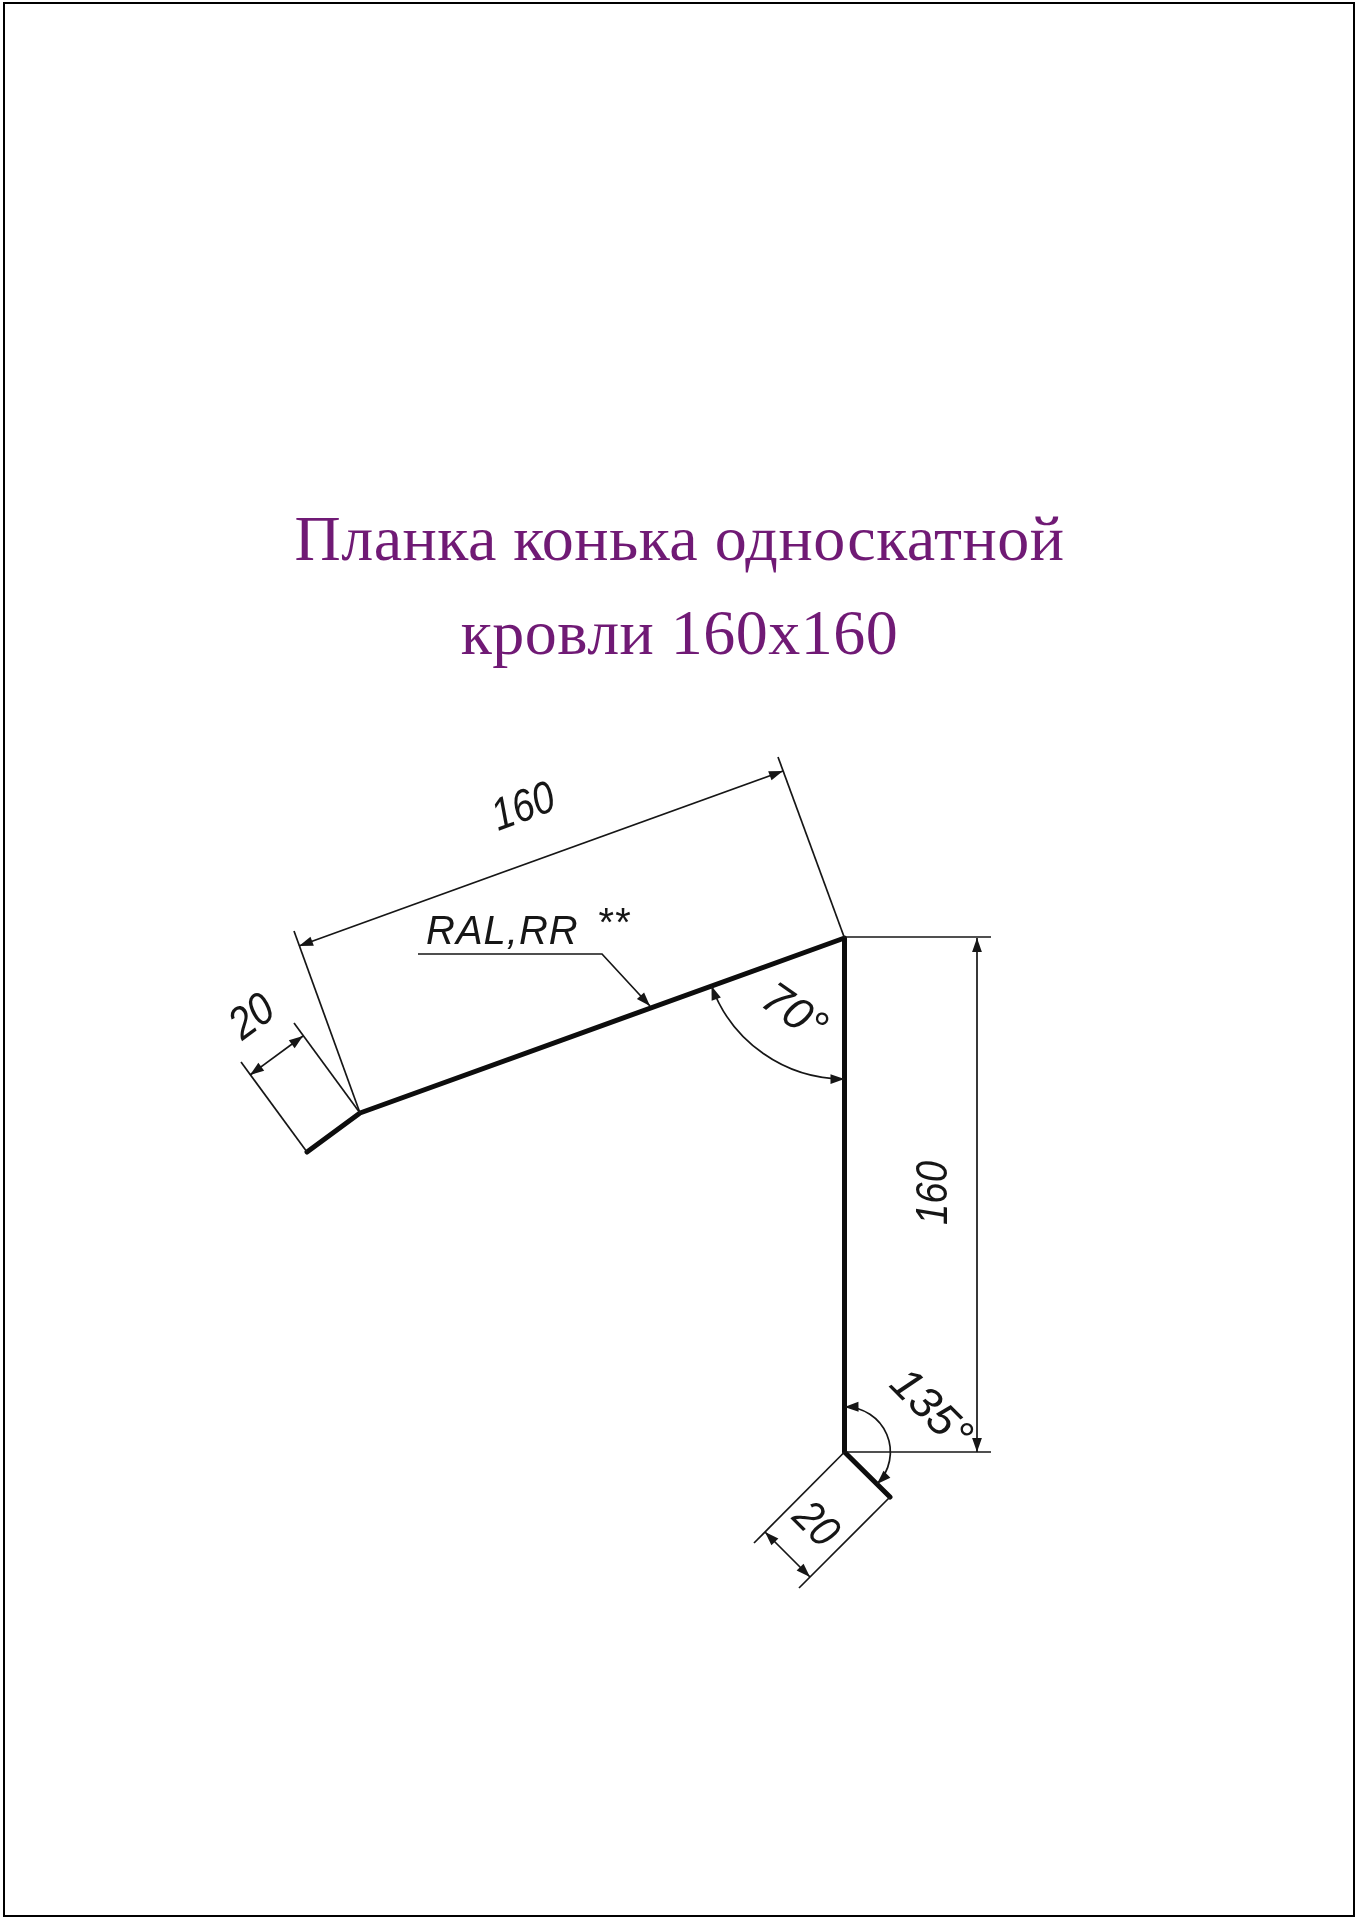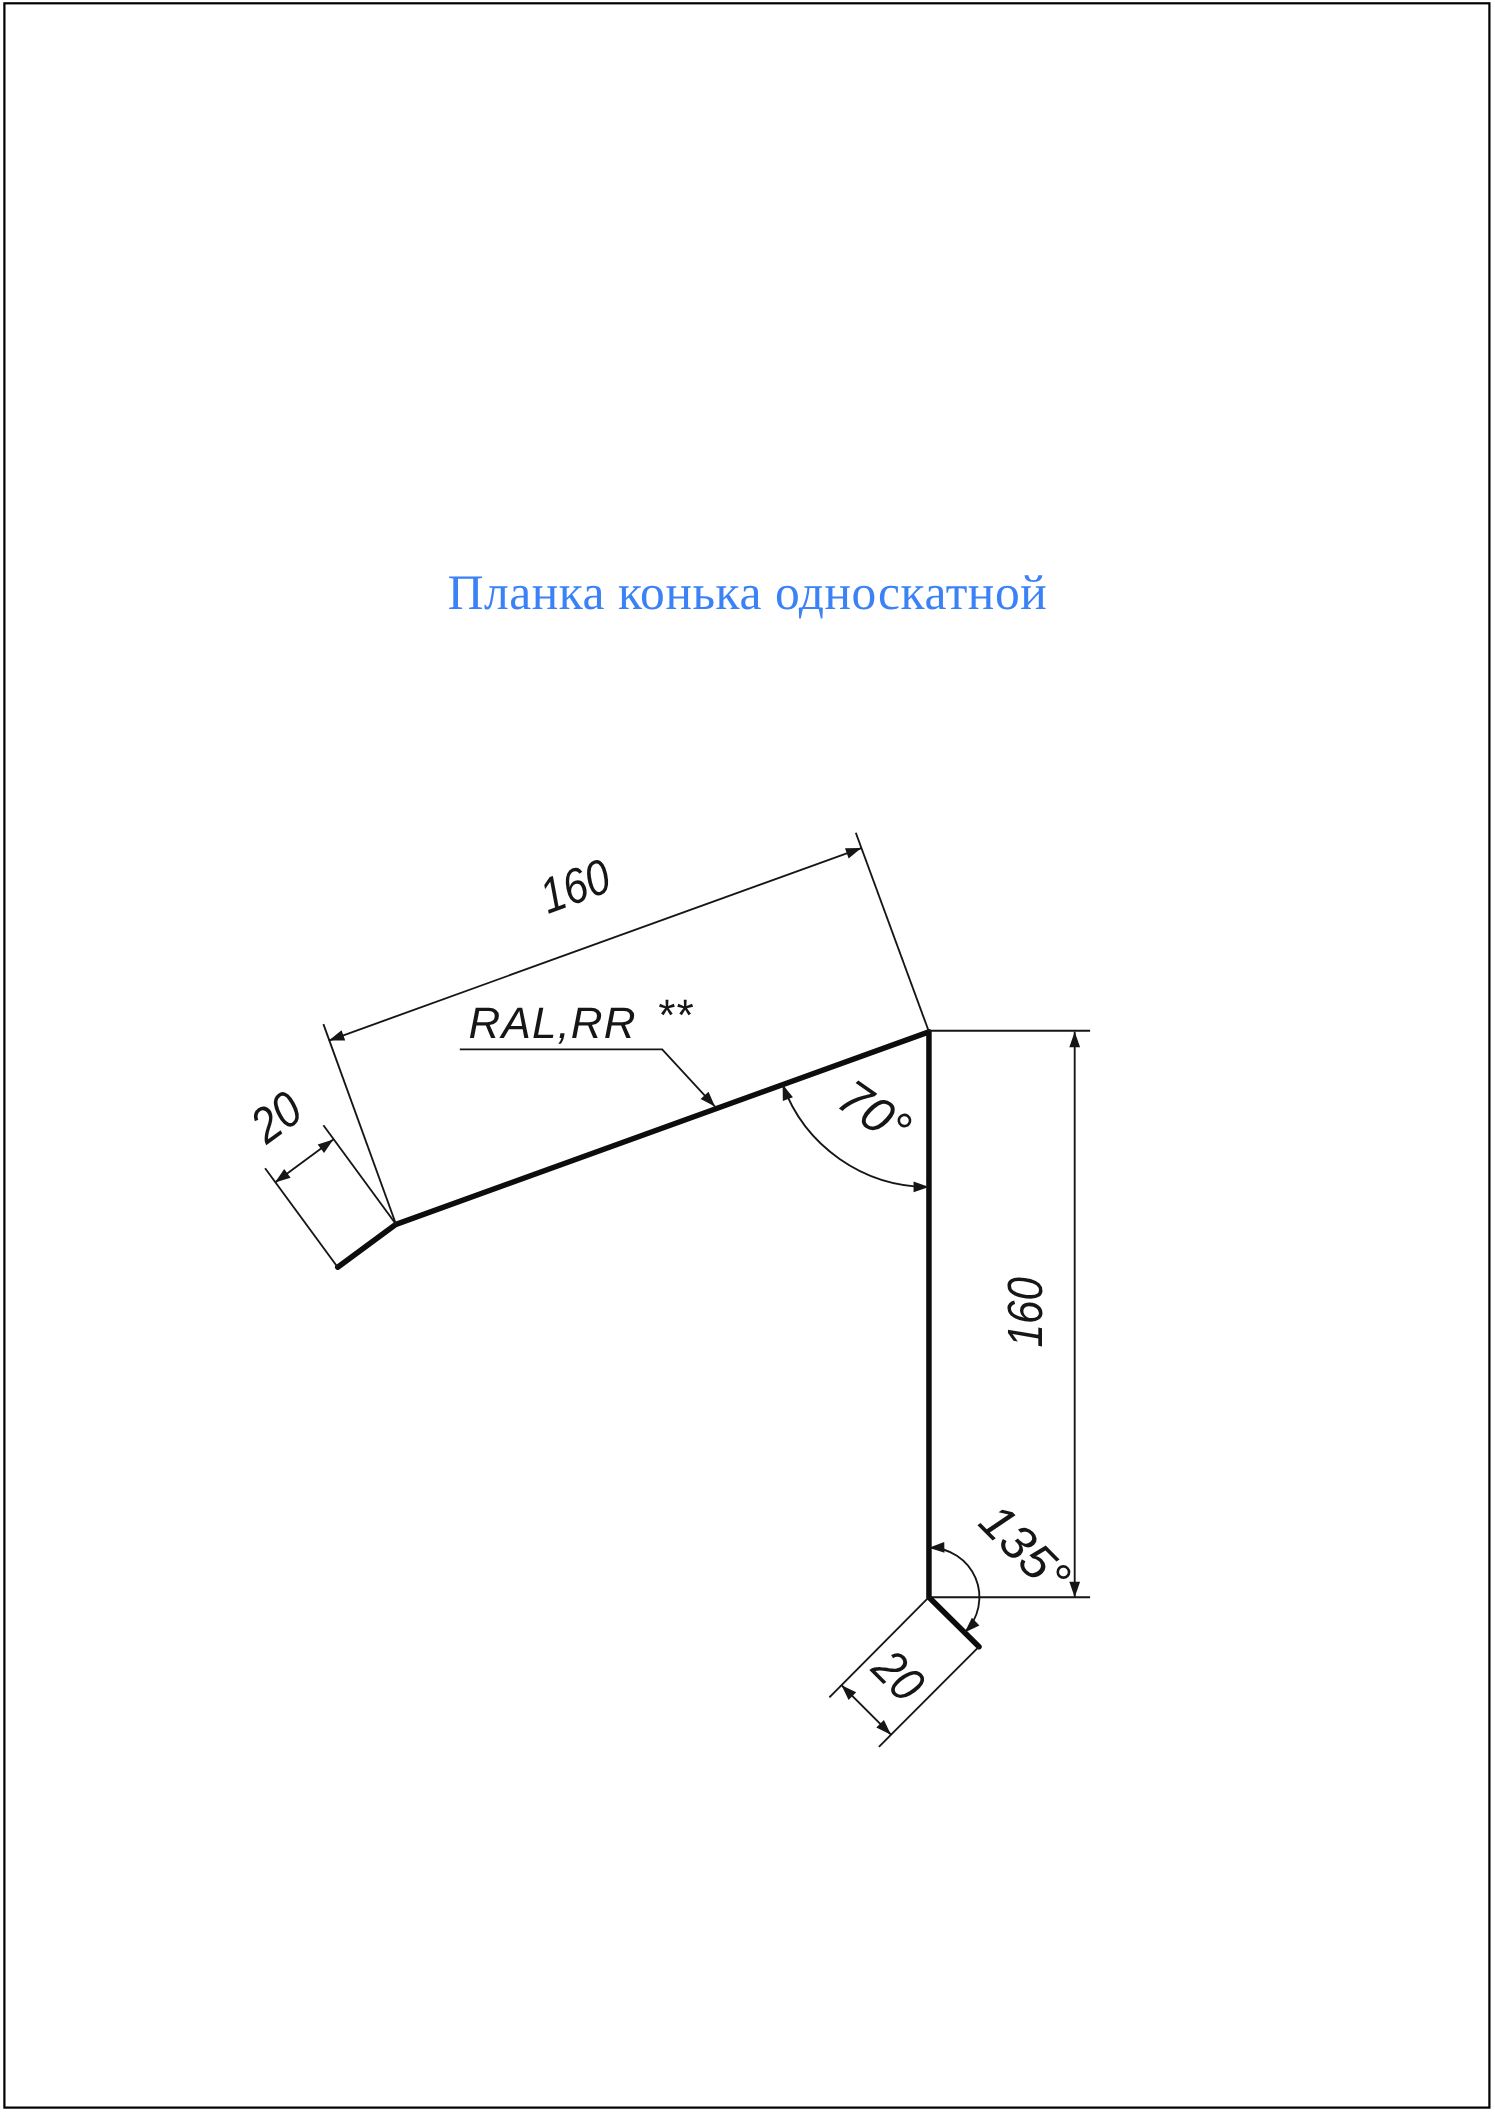--- a/index.html
+++ b/index.html
@@ -12,22 +12,22 @@
   }
   .frame {
     position:absolute;
     left:3px; top:2px; right:4px; bottom:3px;
     border:2px solid #000;
   }
   .title {
     position:absolute;
     top:492px; left:0; width:100%;
     text-align:center;
-    color:#3b82f6;
-    font-size:45px;
+    color:#701a75;
+    font-size:64px;
     line-height:94px;
     letter-spacing:0.5px;
     white-space:nowrap;
   }
   svg.drawing { position:absolute; left:0; top:0; }
   .thick {
     stroke:#0d0d0d; stroke-width:5; fill:none;
     stroke-linejoin:round; stroke-linecap:round;
   }
   .thin  { stroke:#161616; stroke-width:1.7; fill:none; }
@@ -45,20 +45,21 @@
     fill:#161616;
   }
 </style>
 </head>
 <body>
 
 <div class="frame"></div>
 
 <div class="title">
   <div>Планка конька односкатной</div>
+  <div>кровли 160х160</div>
 </div>
 
 <svg class="drawing" width="1359" height="1920" viewBox="0 0 1359 1920" xmlns="http://www.w3.org/2000/svg">
   <defs>
     <marker id="arr" viewBox="0 0 10 10" refX="10" refY="5" markerWidth="30" markerHeight="14" markerUnits="userSpaceOnUse" orient="auto-start-reverse">
       <path d="M0,1.5 L10,5 L0,8.5 z" fill="#161616"></path>
     </marker>
   </defs>
 
   <path class="thick" d="M 307,1152 L 360,1113 L 844.5,938 L 844.5,1452 L 890,1497"></path>

